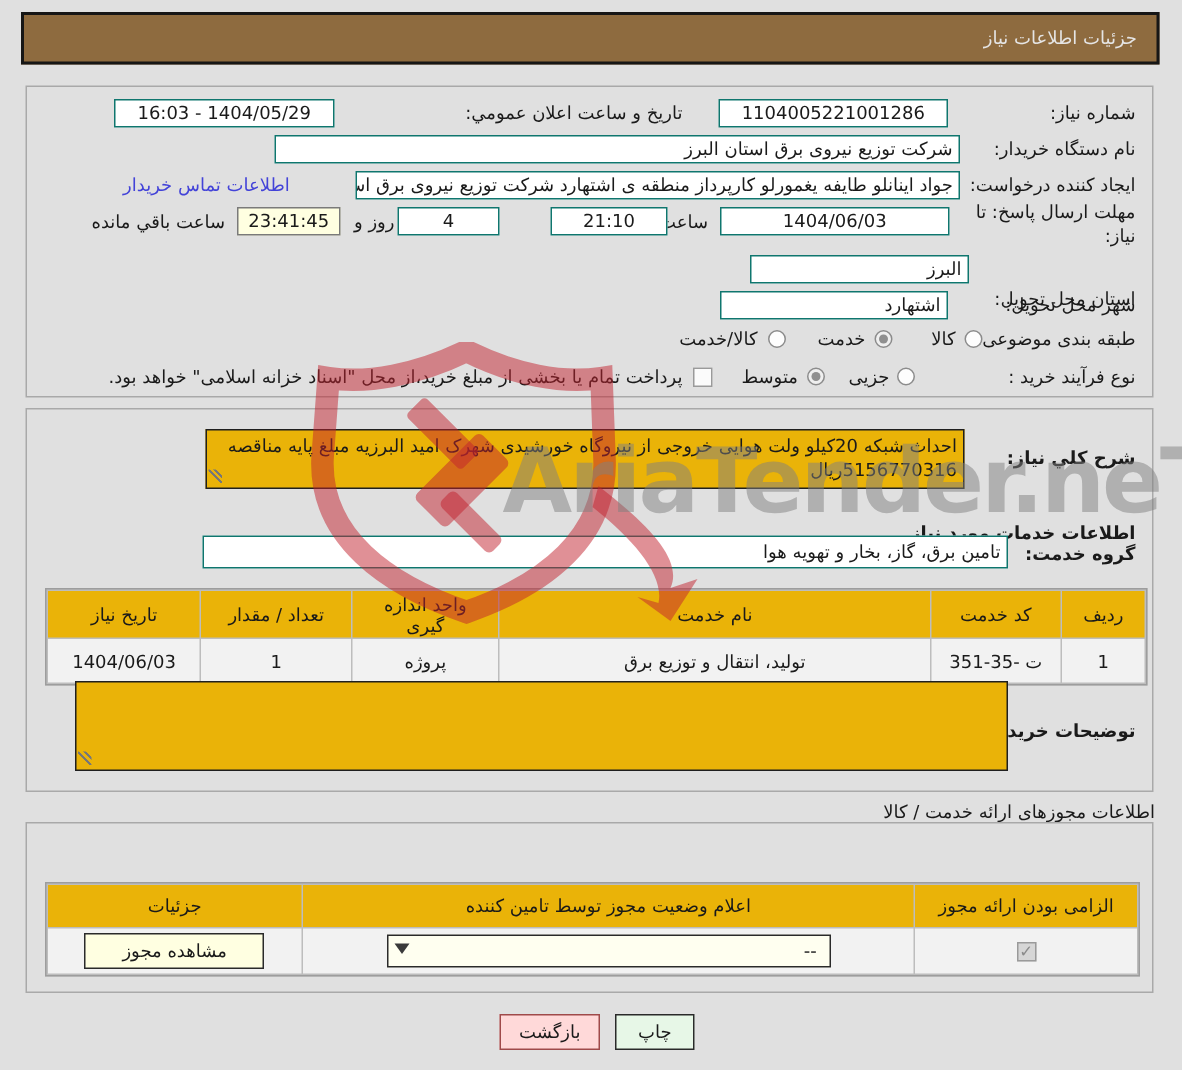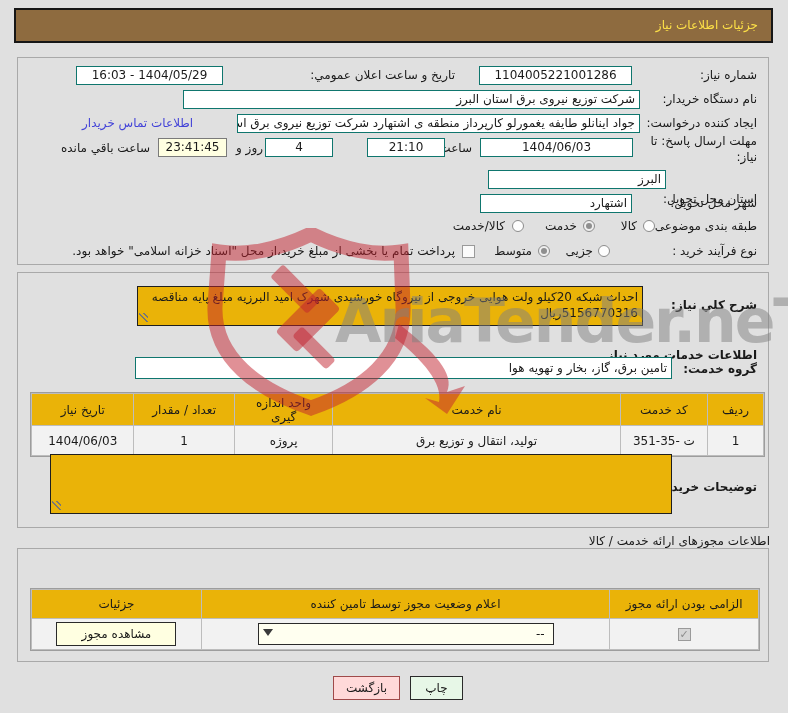--- a/index.html
+++ b/index.html
@@ -10,21 +10,21 @@
     font-family:"DejaVu Sans", sans-serif;
     font-size:12px; color:#1a1a1a;
     direction:rtl;
   }
   .lbl { position:absolute; white-space:nowrap; }
   .blbl { position:absolute; white-space:nowrap; font-weight:bold; }
 
   .titlebar {
     position:absolute; left:14px; top:8px; width:759px; height:35px;
     background:#8e6b3f; border:2px solid #161616;
-    color:#fde047; line-height:31px; padding-right:13px; font-size:12px;
+    color:#e5e5e5; line-height:31px; padding-right:13px; font-size:12px;
   }
   .panel {
     position:absolute; left:17px; width:752px;
     border:1px solid #a9a9a9; background:transparent;
   }
   .inp {
     position:absolute; height:19px; background:#ffffff;
     border:1px solid #0f766e; line-height:17px;
     padding:0 4px; overflow:hidden; white-space:nowrap; font-size:12px;
   }
@@ -110,21 +110,21 @@
 <div class="lbl" style="right:31px;top:133px;width:120px;white-space:normal;line-height:16px;">مهلت ارسال پاسخ: تا نیاز:</div>
 <div class="inp center" style="left:480px;top:138px;width:153px;">1404/06/03</div>
 <div class="lbl" style="right:316px;top:141px;">ساعت</div>
 <div class="inp center" style="left:367px;top:138px;width:78px;">21:10</div>
 <div class="inp center" style="left:265px;top:138px;width:68px;">4</div>
 <div class="lbl" style="right:525px;top:141px;">روز و</div>
 <div class="inp center yellow" style="left:158px;top:138px;width:69px;">23:41:45</div>
 <div class="lbl" style="right:638px;top:141px;margin-left:18px;">ساعت باقي مانده</div>
 
 <div class="lbl" style="right:31px;top:172px;margin-top:20px;">استان محل تحویل:</div>
-<div class="inp" style="left:488px;top:170px;width:178px;">البرز</div>
+<div class="inp" style="left:500px;top:170px;width:146px;">البرز</div>
 
 <div class="lbl" style="right:31px;top:196px;">شهر محل تحویل:</div>
 <div class="inp" style="left:480px;top:194px;width:152px;">اشتهارد</div>
 
 <div class="lbl" style="right:31px;top:219px;">طبقه بندی موضوعی:</div>
 <span class="radio" style="left:643px;top:220px;">
     <span class="dot"></span>
   </span>
 <div class="lbl" style="right:151px;top:219px;">کالا</div>
 <span class="radio checked" style="left:583px;top:220px;">

